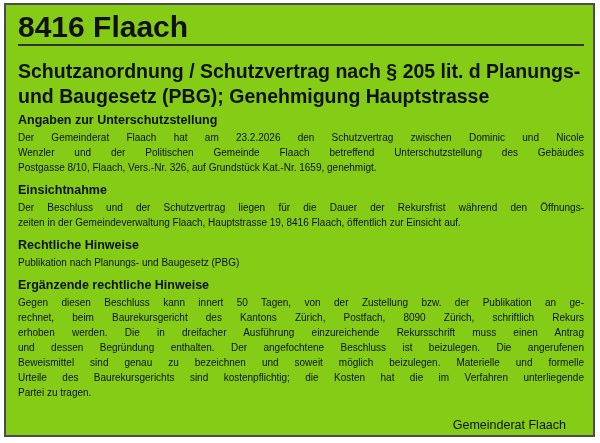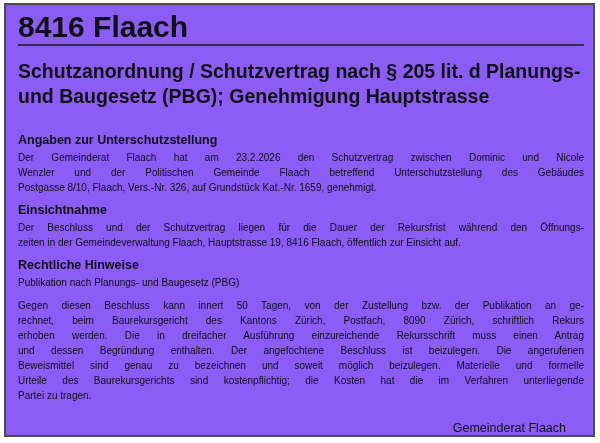--- a/index.html
+++ b/index.html
@@ -12,21 +12,21 @@
     color: #111111;
     -webkit-font-smoothing: antialiased;
   }
   .frame {
     position: absolute;
     left: 4px;
     top: 3px;
     right: 5px;
     bottom: 6px;
     border: 2px solid #4c4c4c;
-    background: #8b5cf6;
+    background: #84cc16;
     box-sizing: border-box;
     padding: 6px 9px 0 12px;
     overflow: hidden;
   }
   .masthead {
     margin: 0;
     font-size: 30px;
     font-weight: bold;
     line-height: 32px;
     letter-spacing: 0;
@@ -43,21 +43,21 @@
     font-weight: bold;
     line-height: 25px;
   }
   .notice-title .title-line {
     white-space: nowrap;
   }
   .section {
     margin-top: 8px;
   }
   .section.first {
-    margin-top: 24px;
+    margin-top: 4px;
   }
   .section h3 {
     margin: 0 0 2px 0;
     font-size: 12.5px;
     font-weight: bold;
     line-height: 15px;
   }
   .para {
     margin: 0;
   }
@@ -108,20 +108,21 @@
           <div class="line last">zeiten in der Gemeindeverwaltung Flaach, Hauptstrasse 19, 8416 Flaach, öffentlich zur Einsicht auf.</div>
         </div>
       </div>
       <div class="section">
         <h3>Rechtliche Hinweise</h3>
         <div class="para">
           <div class="line last">Publikation nach Planungs- und Baugesetz (PBG)</div>
         </div>
       </div>
       <div class="section">
+        <h3>Ergänzende rechtliche Hinweise</h3>
         <div class="para">
           <div class="line">Gegen diesen Beschluss kann innert 50 Tagen, von der Zustellung bzw. der Publikation an ge-</div>
           <div class="line">rechnet, beim Baurekursgericht des Kantons Zürich, Postfach, 8090 Zürich, schriftlich Rekurs</div>
           <div class="line">erhoben werden. Die in dreifacher Ausführung einzureichende Rekursschrift muss einen Antrag</div>
           <div class="line">und dessen Begründung enthalten. Der angefochtene Beschluss ist beizulegen. Die angerufenen</div>
           <div class="line">Beweismittel sind genau zu bezeichnen und soweit möglich beizulegen. Materielle und formelle</div>
           <div class="line">Urteile des Baurekursgerichts sind kostenpflichtig; die Kosten hat die im Verfahren unterliegende</div>
           <div class="line last">Partei zu tragen.</div>
         </div>
       </div>

